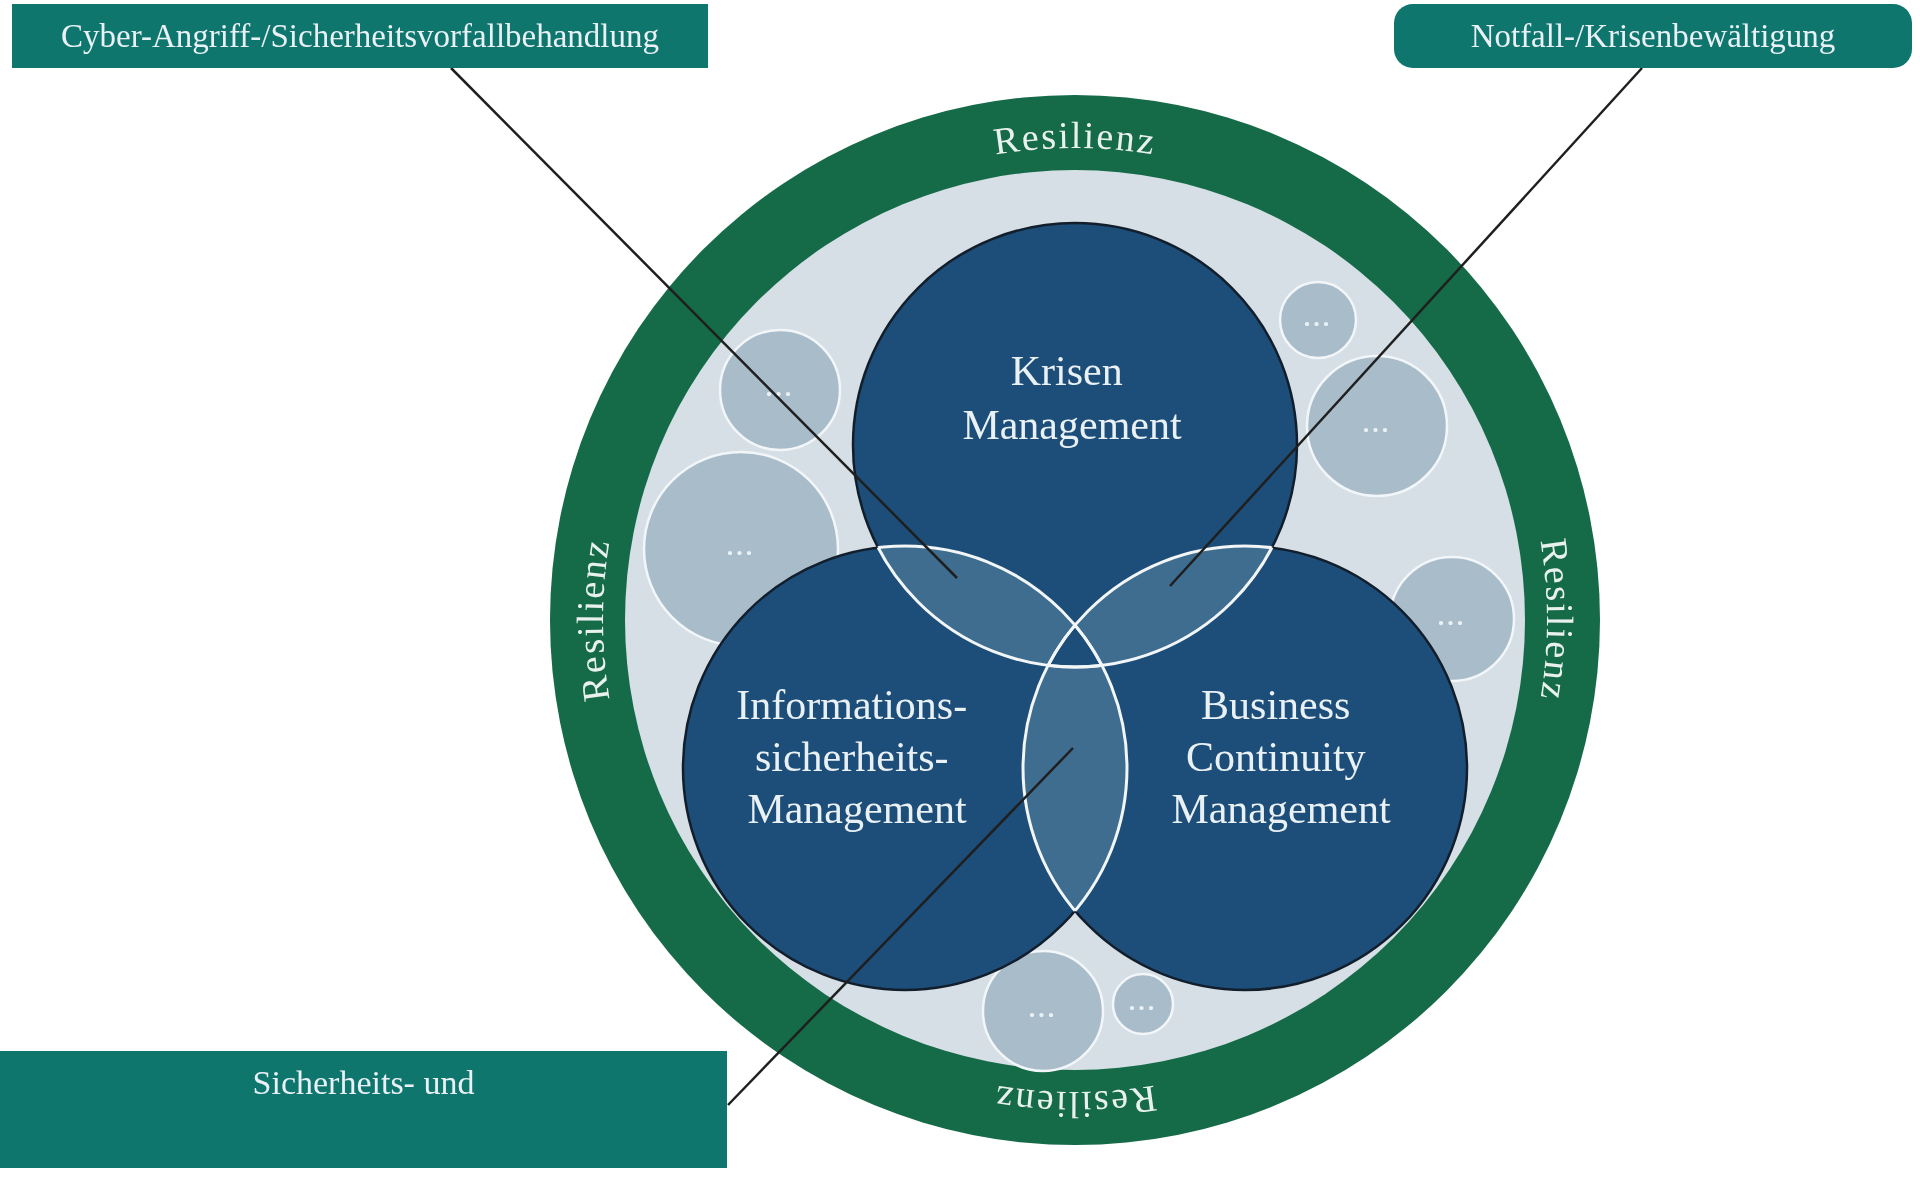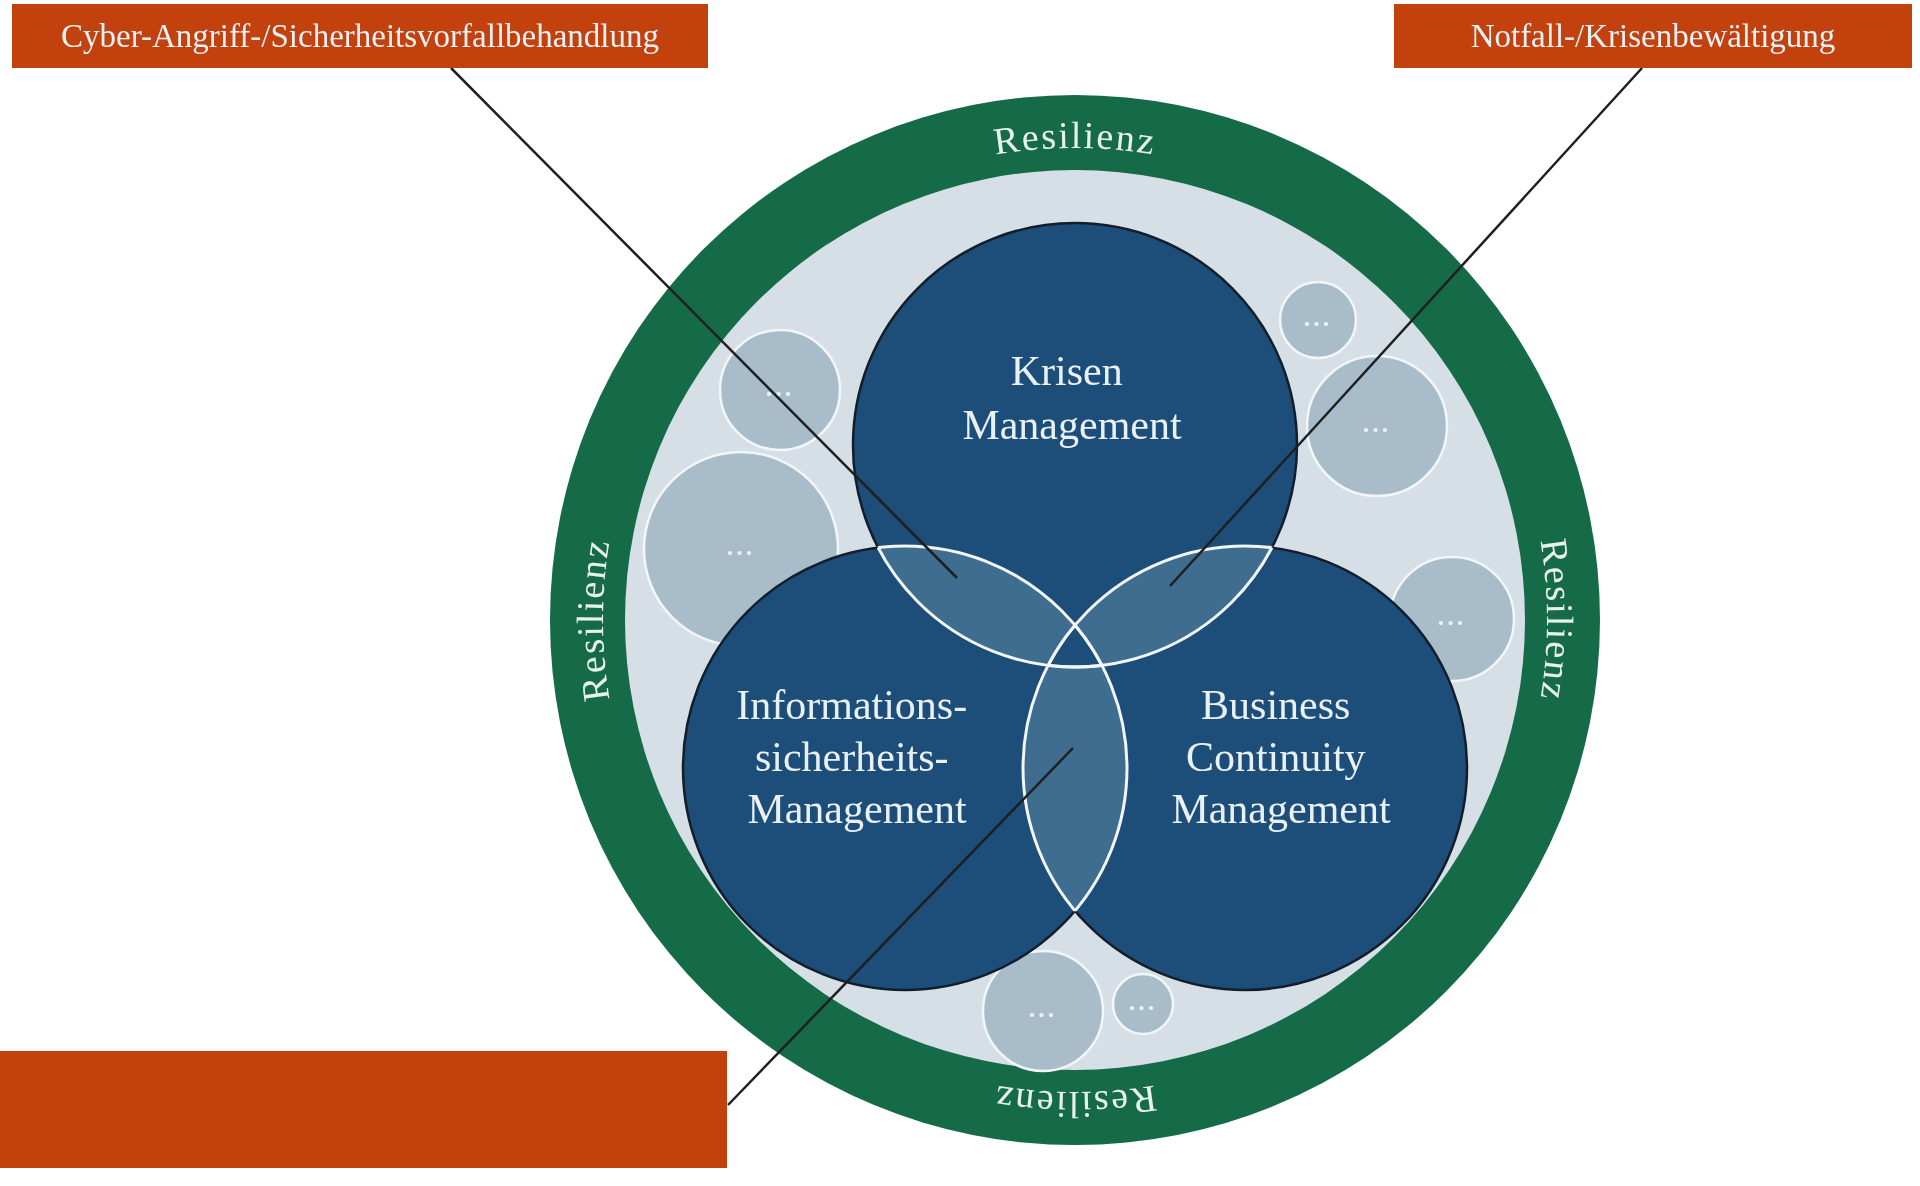--- a/index.html
+++ b/index.html
@@ -8,31 +8,31 @@
     width: 1920px;
     height: 1186px;
     background: #ffffff;
     font-family: "Liberation Serif", "DejaVu Serif", serif;
     overflow: hidden;
   }
   #venn-svg { position: absolute; left: 0; top: 0; width: 1920px; height: 1186px; }
 
   .callout {
     position: absolute;
-    background: #c2410c;
+    background: #0f766e;
     color: #e9f1f6;
     text-align: center;
     font-family: "Liberation Serif", "DejaVu Serif", serif;
   }
   .callout.single { font-size: 33px; }
   .callout.double { font-size: 34px; }
   .callout .line { display: block; }
 
   #callout-top-left   { left: 12px;   top: 4px;    width: 696px; height: 64px; line-height: 64px; }
-  #callout-top-right  { left: 1394px; top: 4px;    width: 518px; height: 64px; line-height: 64px; }
+  #callout-top-right  { left: 1394px; top: 4px;    width: 518px; height: 64px; line-height: 64px; border-radius: 19px; }
   #callout-bottom-left{ left: 0px;    top: 1051px; width: 727px; height: 117px; padding-top: 6px;
                         box-sizing: border-box; line-height: 52px; }
 
   .venn-label   { font-size: 42px; }
   .ring-label   { font-size: 38px; letter-spacing: 2px; }
   .bubble-dots  { font-size: 26px; letter-spacing: 3px; font-weight: bold; }
 
   text { font-family: "Liberation Serif", "DejaVu Serif", serif; }
 </style>
 </head>
@@ -138,15 +138,16 @@
       <line x1="1642" y1="68" x2="1170" y2="586" stroke="#1f1f1f"></line>
       <line x1="728" y1="1105" x2="1073" y2="748" stroke="#1f1f1f"></line>
     </g>
   </svg>
 
   <div id="callout-top-left" class="callout single">Cyber-Angriff-/Sicherheitsvorfallbehandlung</div>
 
   <div id="callout-top-right" class="callout single">Notfall-/Krisenbewältigung</div>
 
   <div id="callout-bottom-left" class="callout double">
+    <span class="line">Sicherheits- und</span>
   </div>
 
 </div>
 
 </body></html>

